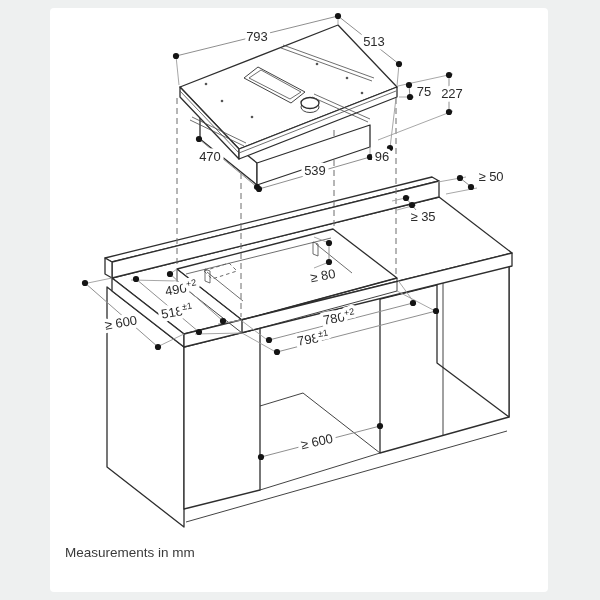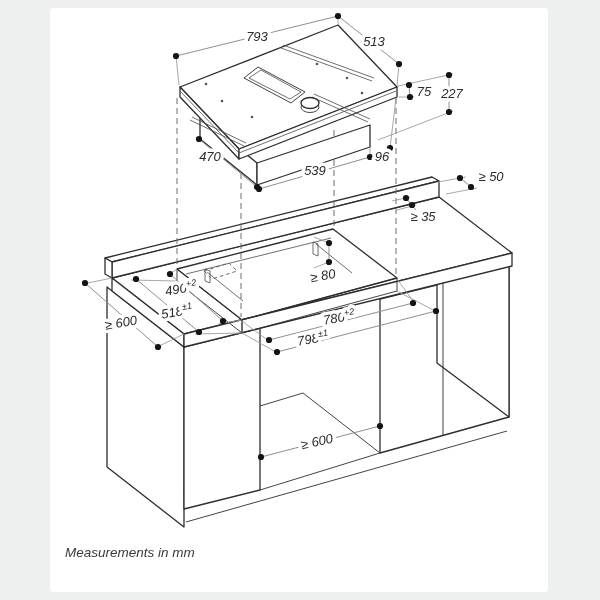--- a/index.html
+++ b/index.html
@@ -1,17 +1,17 @@
 <!DOCTYPE html>
 <html><head>
 <meta charset="utf-8">
 <style>
   html,body{margin:0;padding:0;width:600px;height:600px;background:#eef0f0;
     font-family:"Liberation Sans", sans-serif;}
-  .stage{position:relative;width:600px;height:428px;font-style:italic;}
+  .stage{position:relative;width:600px;height:428px;}
   svg{position:absolute;left:0;top:0;}
   .obj{fill:#ffffff;stroke:#2e2e2e;stroke-width:1.3;stroke-linejoin:round;}
   .obj-thin{fill:none;stroke:#2e2e2e;stroke-width:0.9;stroke-linejoin:round;}
   .detail{fill:none;stroke:#4a4a4a;stroke-width:0.8;}
   .dash{fill:none;stroke:#6d6d6d;stroke-width:1;stroke-dasharray:6 4;}
   .dash-sm{fill:none;stroke:#5a5a5a;stroke-width:0.9;stroke-dasharray:3.5 3;}
   .dim{fill:none;stroke:#8f8f8f;stroke-width:1;}
   .ext{fill:none;stroke:#9d9d9d;stroke-width:0.9;}
   .dot{fill:#141414;stroke:none;}
   .lbl{font-size:13px;fill:#2b2b2b;text-anchor:middle;

